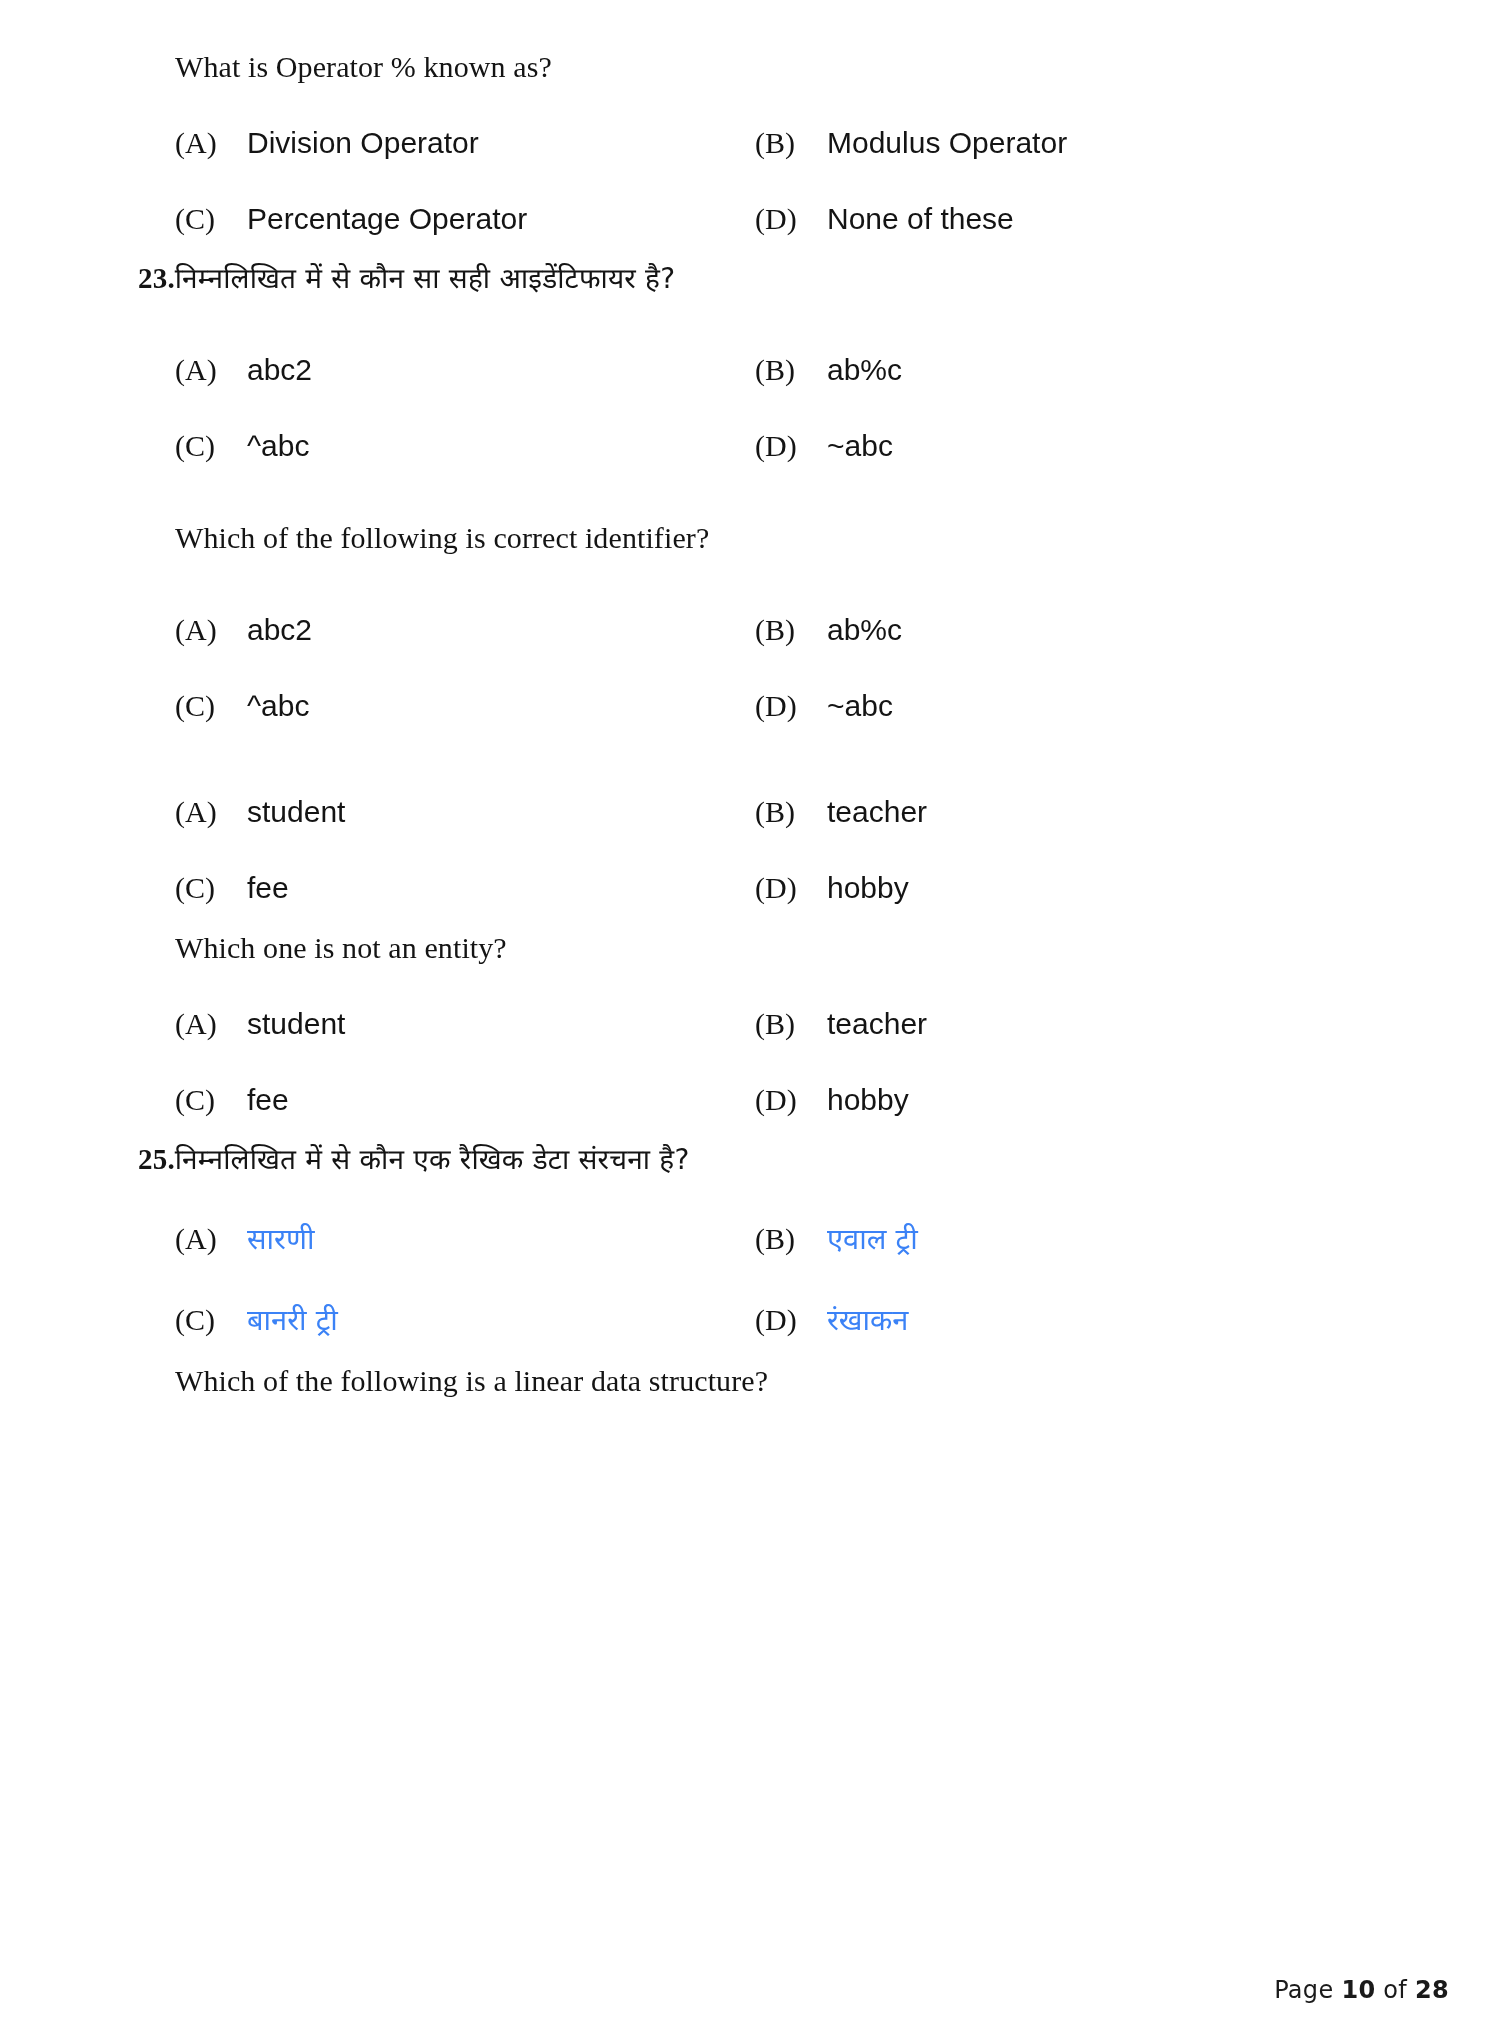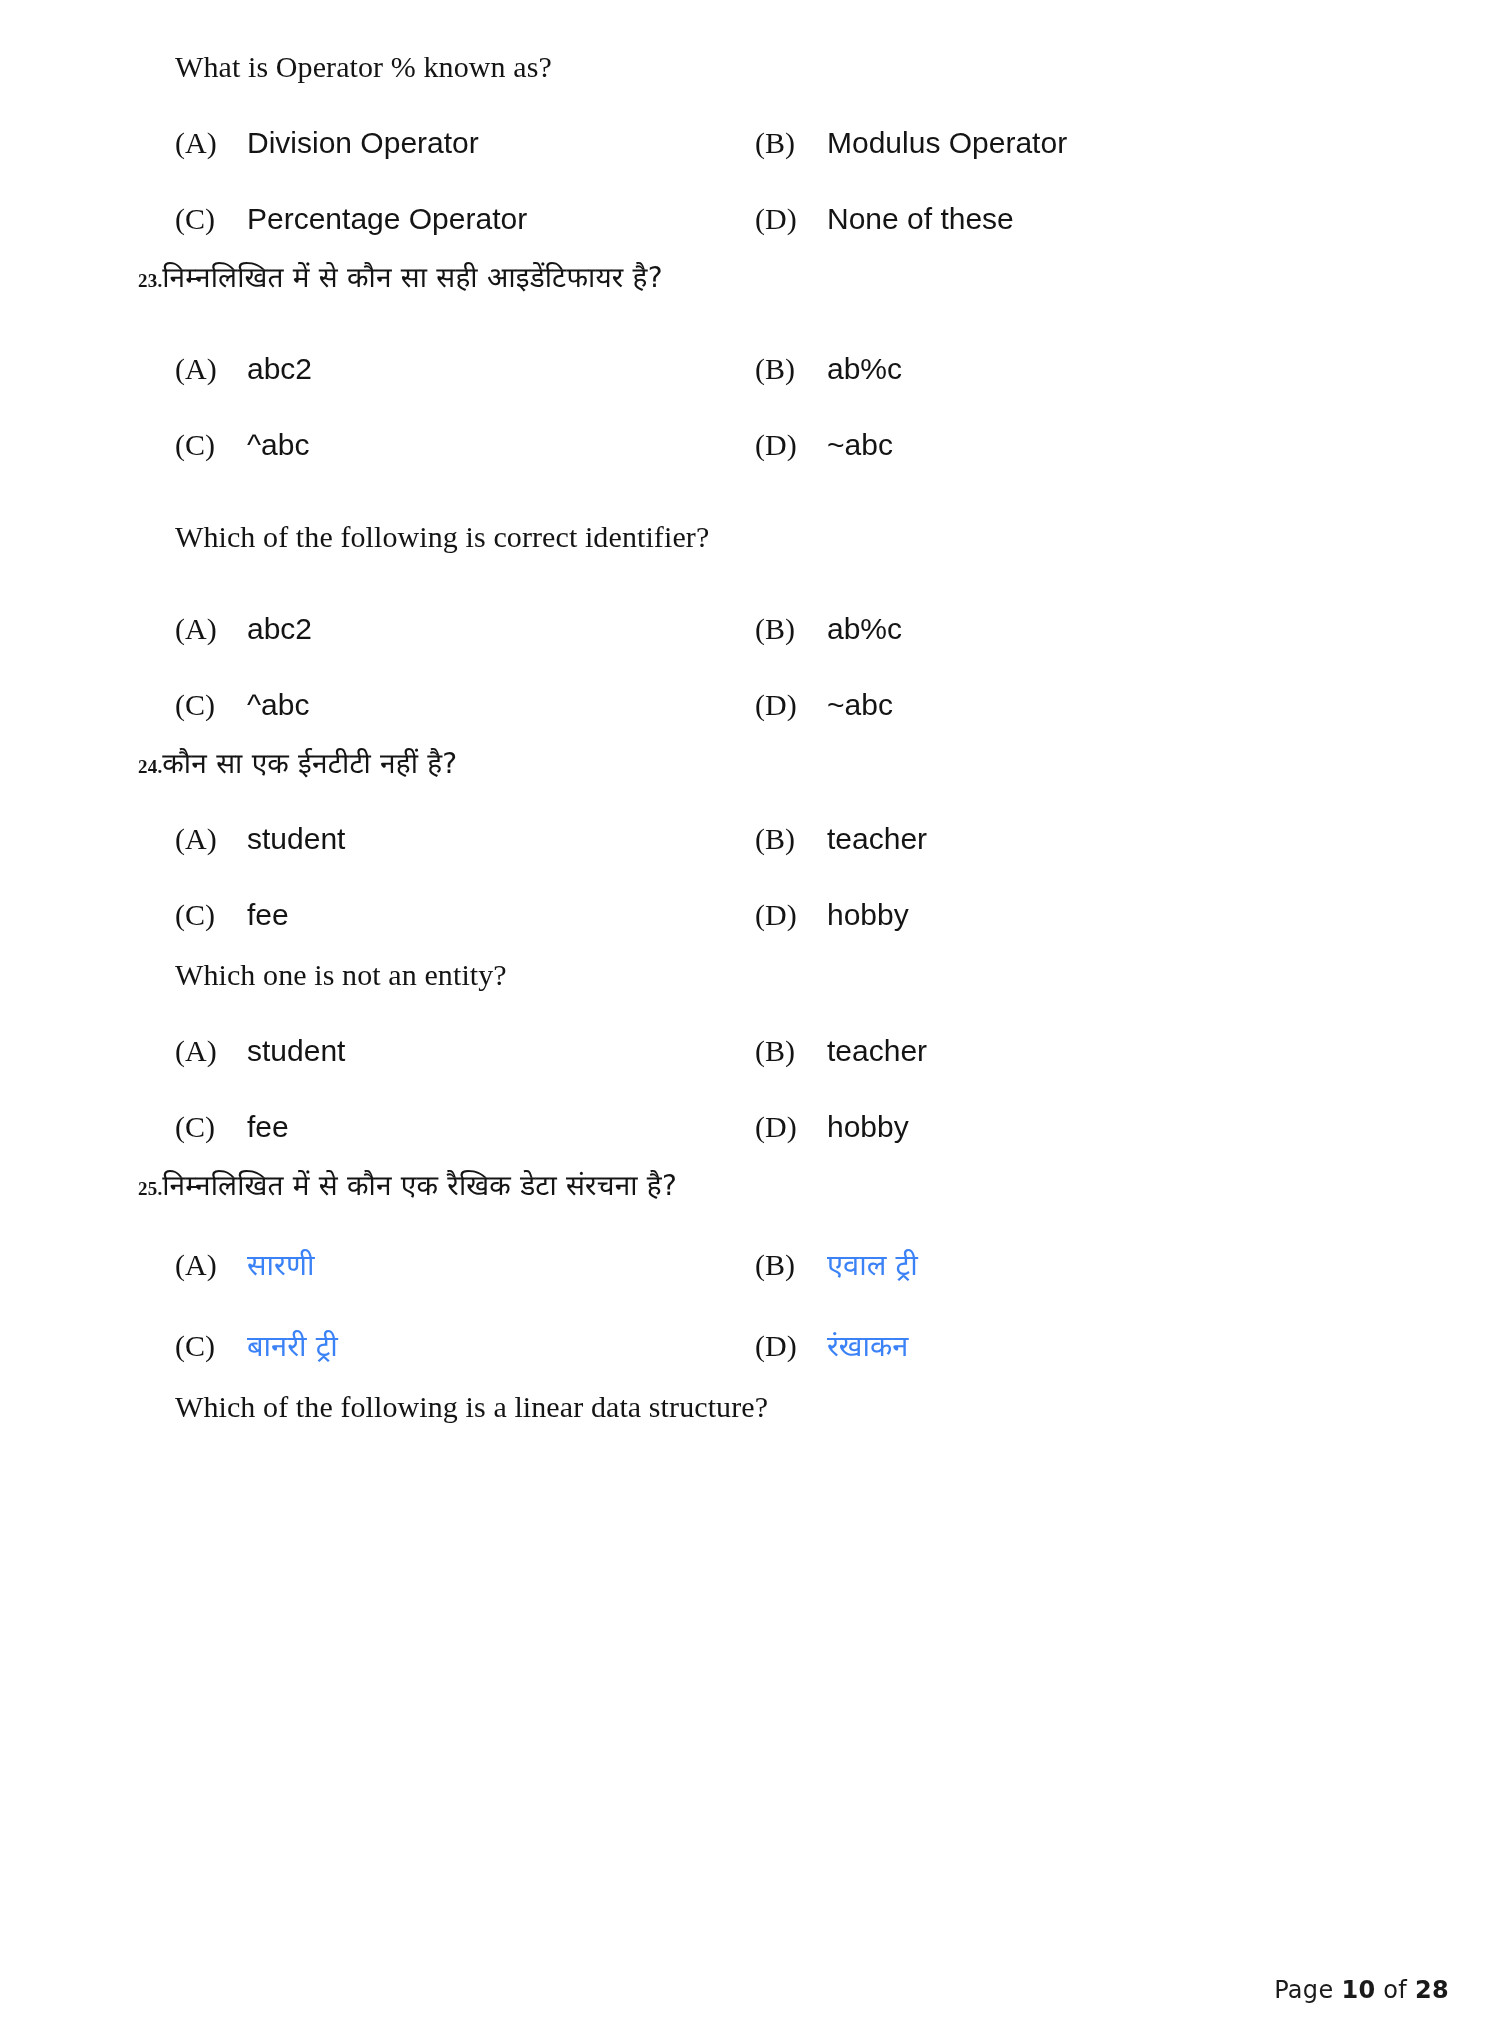--- a/index.html
+++ b/index.html
@@ -43,21 +43,21 @@
   }
   .q-hi {
     margin-left: 138px;
     font-family: "DejaVu Sans", "Liberation Sans", sans-serif;
     font-size: 28px;
     letter-spacing: 0.2px;
   }
   .q-hi .qnum {
     font-family: "Liberation Serif", "DejaVu Serif", serif;
     font-weight: 600;
-    font-size: 19px;
+    font-size: 29px;
   }
   .opt-row {
     display: flex;
     flex-direction: row;
     align-items: flex-start;
     margin-left: 175px;
     width: 1180px;
   }
   .opt {
     display: flex;
@@ -184,23 +184,20 @@
         <span class="opt-label">(C)</span>
         <span class="opt-text-en">^abc</span>
       </div>
       <div class="opt opt-b">
         <span class="opt-label">(D)</span>
         <span class="opt-text-en">~abc</span>
       </div>
     </div>
     <div class="sp-sec"></div>
 
-    <div class="q-line q-hi">
-      <span class="qnum">24.</span><span>कौन सा एक ईनटीटी नहीं है?</span>
-    </div>
     <div class="sp-q"></div>
 
     <div class="opt-row">
       <div class="opt opt-a">
         <span class="opt-label">(A)</span>
         <span class="opt-text-en">student</span>
       </div>
       <div class="opt opt-b">
         <span class="opt-label">(B)</span>
         <span class="opt-text-en">teacher</span>

